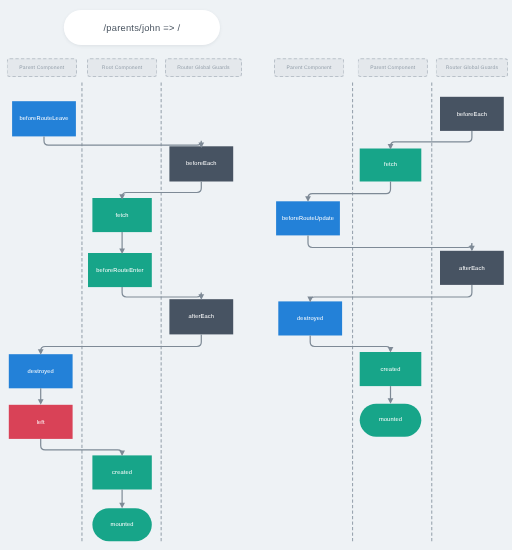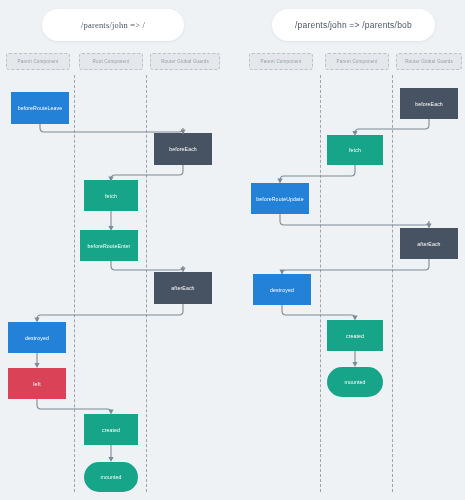--- a/index.html
+++ b/index.html
@@ -66,40 +66,39 @@
   
   svg.links{position:absolute;left:0;top:0;width:465px;height:500px;overflow:visible;pointer-events:none;}
   svg.links path{fill:none;stroke:#7e8a96;stroke-width:1.1px;}
   svg.links polygon{fill:#7e8a96;}
 </style>
 </head>
 <body>
 
 <div class="stage">
 
-  <div class="title-pill" style="left:42px;top:9px;width:142px;font-family:Liberation Serif, serif;">/parents/john =&gt; /</div>
+  <div class="title-pill" style="left:58px;top:9px;width:142px;">/parents/john =&gt; /</div>
 
   <div class="lane-head" style="left:6px;top:53px;width:64px;">Parent Component</div>
   <div class="lane-head" style="left:79px;top:53px;width:64px;">Root Component</div>
   <div class="lane-head" style="left:150px;top:53px;width:70px;">Router Global Guards</div>
 
   <div class="lane-line" style="left:74px;top:75px;height:417px;"></div>
   <div class="lane-line" style="left:146px;top:75px;height:417px;"></div>
 
   <div class="node blue" style="left:11px;top:92px;width:58px;height:32px;">beforeRouteLeave</div>
   <div class="node dark" style="left:154px;top:133px;width:58px;height:32px;">beforeEach</div>
   <div class="node teal" style="left:84px;top:180px;width:54px;height:31px;">fetch</div>
   <div class="node teal" style="left:80px;top:230px;width:58px;height:31px;">beforeRouteEnter</div>
   <div class="node dark" style="left:154px;top:272px;width:58px;height:32px;">afterEach</div>
   <div class="node blue" style="left:8px;top:322px;width:58px;height:31px;">destroyed</div>
   <div class="node red" style="left:8px;top:368px;width:58px;height:31px;">left</div>
   <div class="node teal" style="left:84px;top:414px;width:54px;height:31px;">created</div>
   <div class="node teal pill" style="left:84px;top:462px;width:54px;height:30px;">mounted</div>
 
-  <div class="title-pill" style="left:272px;top:9px;width:163px;">/parents/john =&gt; /parents/bob</div>
 
   <div class="lane-head" style="left:249px;top:53px;width:64px;">Parent Component</div>
   <div class="lane-head" style="left:325px;top:53px;width:64px;">Parent Component</div>
   <div class="lane-head" style="left:396px;top:53px;width:66px;">Router Global Guards</div>
 
   <div class="lane-line" style="left:320px;top:75px;height:417px;"></div>
   <div class="lane-line" style="left:392px;top:75px;height:417px;"></div>
 
   <div class="node dark" style="left:400px;top:88px;width:58px;height:31px;">beforeEach</div>
   <div class="node teal" style="left:327px;top:135px;width:56px;height:30px;">fetch</div>

